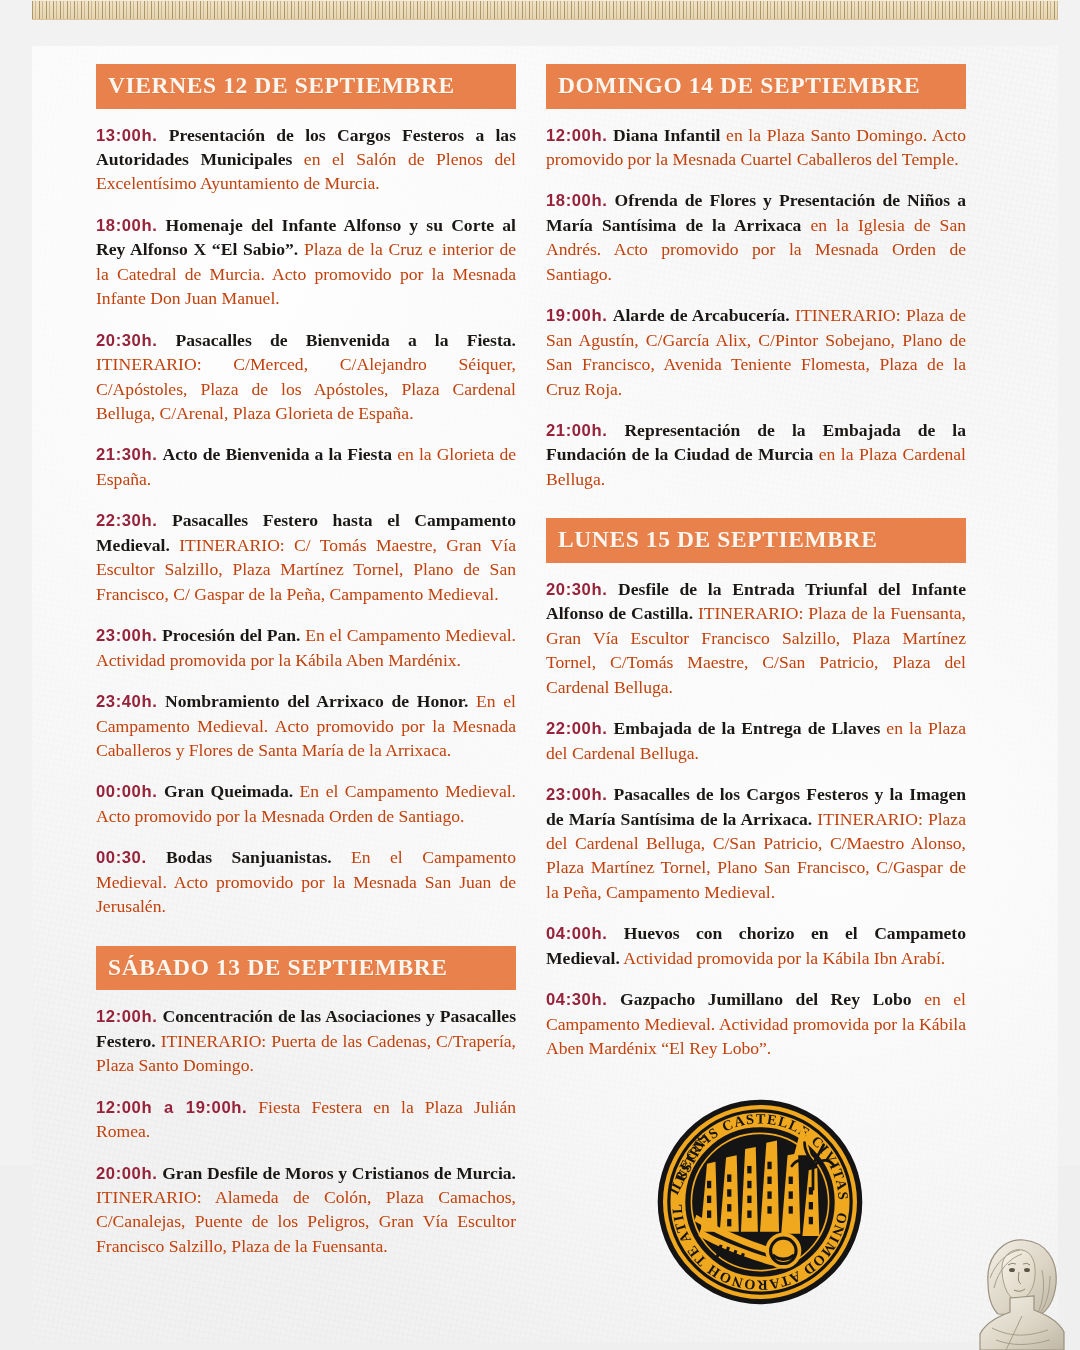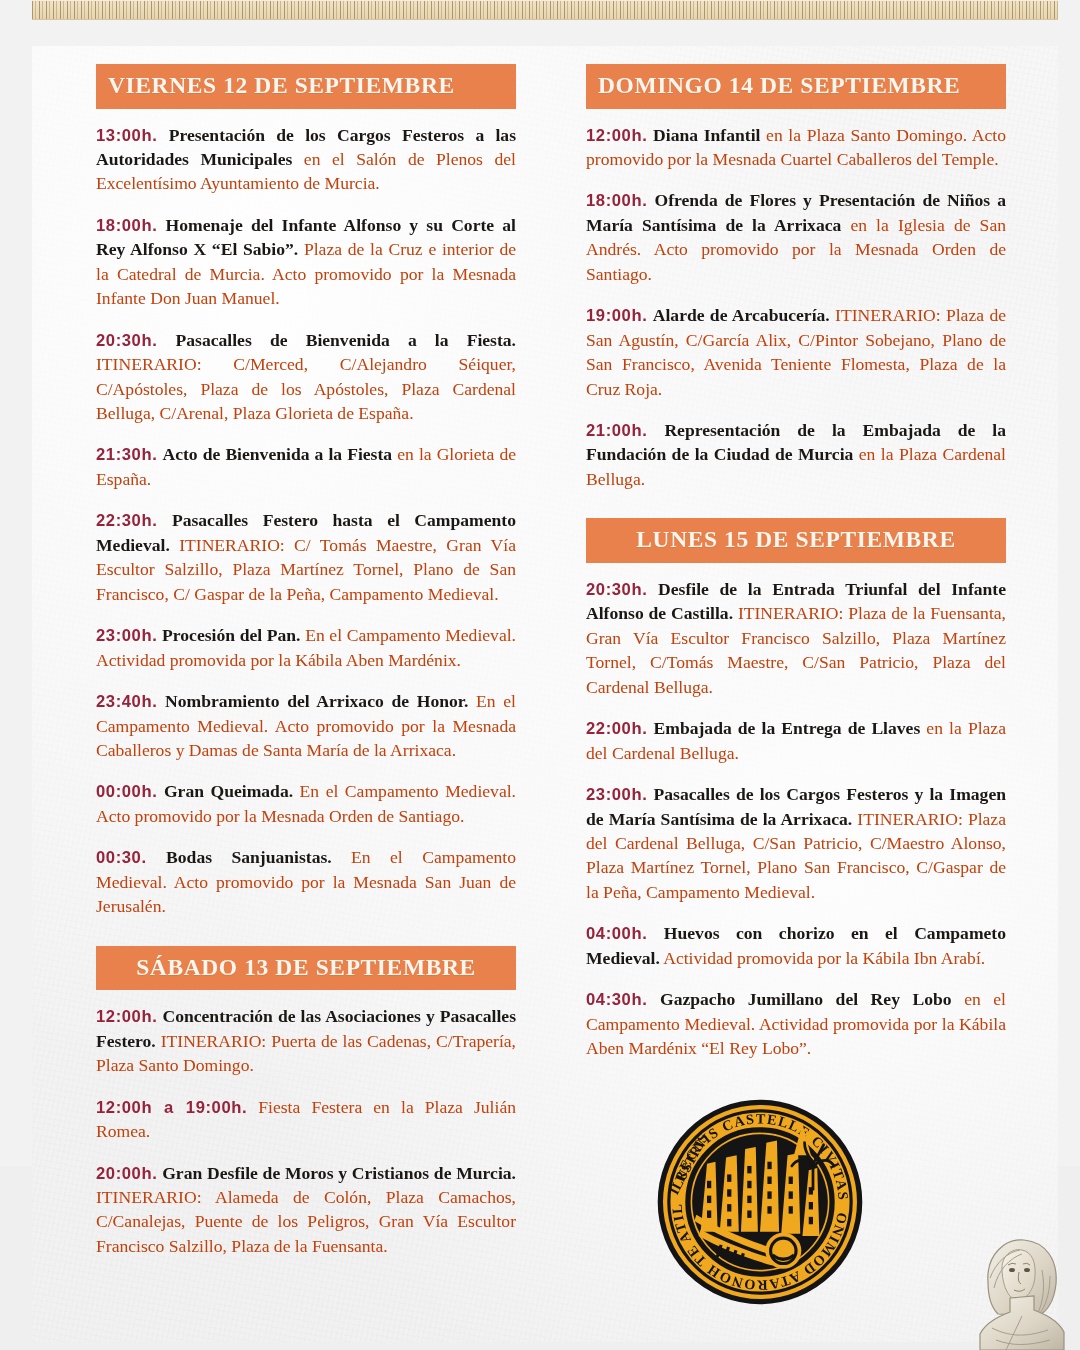--- a/index.html
+++ b/index.html
@@ -55,36 +55,36 @@
     box-shadow: inset 0 1px 0 #f6ecd8;
   }
 
   
   .col {
     position: absolute;
     top: 64px;
     width: 420px;
   }
   #col-left  { left: 96px; }
-  #col-right { left: 546px; margin-left: 40px; }
+  #col-right { left: 546px; }
 
   
   .day-head {
     background: #e8814b;
     color: #fdf6ee;
     font-family: "Liberation Serif", "DejaVu Serif", serif;
     font-weight: bold;
     font-size: 23.5px;
     letter-spacing: .6px;
     padding: 10px 12px 11px 12px;
     line-height: 1;
     margin-bottom: 14px;
     text-shadow: 0 1px 0 rgba(0,0,0,.06);
   }
-  .col > .day-head.later { margin-top: 27px; text-align: center; }
+  .col > .day-head.later { margin-top: 27px; }
 
   
   .ev {
     margin: 0 0 17px 0;
     font-size: 17.6px;
     line-height: 1.39;
     color: #26211f;
     text-align: justify;
     text-justify: inter-word;
     font-family: "Liberation Serif", "DejaVu Serif", serif;
@@ -136,21 +136,21 @@
   <div id="paper"></div>
 
   <div class="col" id="col-left">
       <div class="day-head">VIERNES 12 DE SEPTIEMBRE</div>
       <p class="ev"><span class="time">13:00h.</span> <span class="title">Presentación de los Cargos Festeros a las Autoridades Municipales</span><span class="rest"> en el Salón de Plenos del Excelentísimo Ayuntamiento de Murcia.</span></p>
       <p class="ev"><span class="time">18:00h.</span> <span class="title">Homenaje del Infante Alfonso y su Corte al Rey Alfonso X “El Sabio”.</span><span class="rest"> Plaza de la Cruz e interior de la Catedral de Murcia. Acto promovido por la Mesnada Infante Don Juan Manuel.</span></p>
       <p class="ev"><span class="time">20:30h.</span> <span class="title">Pasacalles de Bienvenida a la Fiesta.</span><span class="rest"> ITINERARIO: C/Merced, C/Alejandro Séiquer, C/Apóstoles, Plaza de los Apóstoles, Plaza Cardenal Belluga, C/Arenal, Plaza Glorieta de España.</span></p>
       <p class="ev"><span class="time">21:30h.</span> <span class="title">Acto de Bienvenida a la Fiesta</span><span class="rest"> en la Glorieta de España.</span></p>
       <p class="ev"><span class="time">22:30h.</span> <span class="title">Pasacalles Festero hasta el Campamento Medieval.</span><span class="rest"> ITINERARIO: C/ Tomás Maestre, Gran Vía Escultor Salzillo, Plaza Martínez Tornel, Plano de San Francisco, C/ Gaspar de la Peña, Campamento Medieval.</span></p>
       <p class="ev"><span class="time">23:00h.</span> <span class="title">Procesión del Pan.</span><span class="rest"> En el Campamento Medieval. Actividad promovida por la Kábila Aben Mardénix.</span></p>
-      <p class="ev"><span class="time">23:40h.</span> <span class="title">Nombramiento del Arrixaco de Honor.</span><span class="rest"> En el Campamento Medieval. Acto promovido por la Mesnada Caballeros y Damas de Santa María de la Arrixaca.</span></p>
+      <p class="ev"><span class="time">23:40h.</span> <span class="title">Nombramiento del Arrixaco de Honor.</span><span class="rest"> En el Campamento Medieval. Acto promovido por la Mesnada Caballeros y Flores de Santa María de la Arrixaca.</span></p>
       <p class="ev"><span class="time">00:00h.</span> <span class="title">Gran Queimada.</span><span class="rest"> En el Campamento Medieval. Acto promovido por la Mesnada Orden de Santiago.</span></p>
       <p class="ev"><span class="time">00:30.</span> <span class="title">Bodas Sanjuanistas.</span><span class="rest"> En el Campamento Medieval. Acto promovido por la Mesnada San Juan de Jerusalén.</span></p>
       <div class="day-head later">SÁBADO 13 DE SEPTIEMBRE</div>
       <p class="ev"><span class="time">12:00h.</span> <span class="title">Concentración de las Asociaciones y Pasacalles Festero.</span><span class="rest"> ITINERARIO: Puerta de las Cadenas, C/Trapería, Plaza Santo Domingo.</span></p>
       <p class="ev"><span class="time">12:00h a 19:00h.</span><span class="rest"> Fiesta Festera en la Plaza Julián Romea.</span></p>
       <p class="ev"><span class="time">20:00h.</span> <span class="title">Gran Desfile de Moros y Cristianos de Murcia.</span><span class="rest"> ITINERARIO: Alameda de Colón, Plaza Camachos, C/Canalejas, Puente de los Peligros, Gran Vía Escultor Francisco Salzillo, Plaza de la Fuensanta.</span></p>
     </div>
   <div class="col" id="col-right">
       <div class="day-head">DOMINGO 14 DE SEPTIEMBRE</div>
       <p class="ev"><span class="time">12:00h.</span> <span class="title">Diana Infantil</span><span class="rest"> en la Plaza Santo Domingo. Acto promovido por la Mesnada Cuartel Caballeros del Temple.</span></p>

